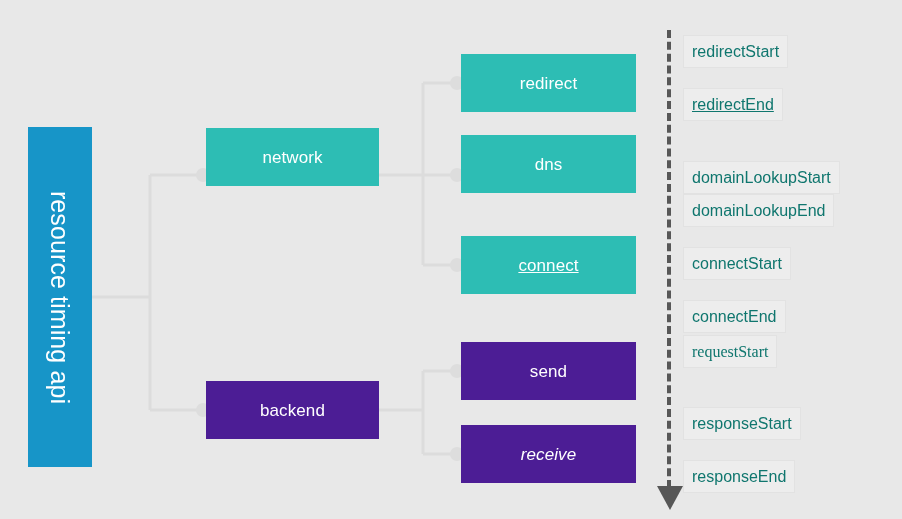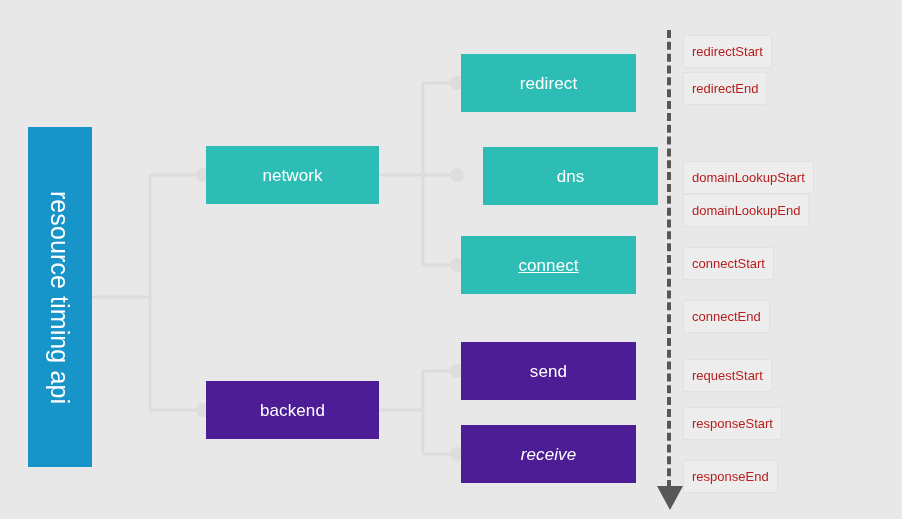--- a/index.html
+++ b/index.html
@@ -95,22 +95,22 @@
   .label-chip {
     position: absolute;
     left: 683px;
     height: 33px;
     padding: 0 8px;
     display: flex;
     align-items: center;
     background: #ededed;
     border: 1px solid #e2e2e2;
     box-sizing: border-box;
-    color: #b91c1c;
-    font-size: 13px;
+    color: #0f766e;
+    font-size: 16px;
     line-height: 1;
     white-space: nowrap;
   }
 </style>
 </head>
 <body>
 
 <div id="stage">
 
   <svg id="connectors" viewBox="0 0 902 519" width="902" height="519" aria-hidden="true">
@@ -140,67 +140,67 @@
       <circle cx="457" cy="265" r="7"></circle>
       <circle cx="457" cy="371" r="7"></circle>
       <circle cx="457" cy="454" r="7"></circle>
     </g>
   </svg>
 
   <div class="node blue root">
     <span class="vtext">resource timing api</span>
   </div>
 
-  <div class="node teal lvl2" style="top:146px;">
+  <div class="node teal lvl2" style="top:128px;">
     <span>network</span>
   </div>
 
   <div class="node purple lvl2" style="top:381px;">
     <span>backend</span>
   </div>
 
   <div class="node teal lvl3" style="top:54px;">
     <span>redirect</span>
   </div>
-  <div class="node teal lvl3" style="top:147px;margin-left:22px;">
+  <div class="node teal lvl3" style="top:135px;">
     <span>dns</span>
   </div>
   <div class="node teal lvl3" style="top:236px;text-decoration:underline;">
     <span>connect</span>
   </div>
 
   <div class="node purple lvl3" style="top:342px;">
     <span>send</span>
   </div>
   <div class="node purple lvl3" style="top:425px;font-style:italic;">
     <span>receive</span>
   </div>
 
   <div class="timeline-axis"></div>
   <div class="timeline-arrow"></div>
 
   <div class="label-chip" style="top:35px;">
     <span>redirectStart</span>
   </div>
-  <div class="label-chip" style="top:72px;">
+  <div class="label-chip" style="top:88px;text-decoration:underline;">
     <span>redirectEnd</span>
   </div>
   <div class="label-chip" style="top:141px;margin-top:20px;">
     <span>domainLookupStart</span>
   </div>
   <div class="label-chip" style="top:194px;">
     <span>domainLookupEnd</span>
   </div>
   <div class="label-chip" style="top:247px;">
     <span>connectStart</span>
   </div>
   <div class="label-chip" style="top:300px;">
     <span>connectEnd</span>
   </div>
-  <div class="label-chip" style="top:359px;">
+  <div class="label-chip" style="top:335px;font-family:Liberation Serif, serif;">
     <span>requestStart</span>
   </div>
   <div class="label-chip" style="top:407px;">
     <span>responseStart</span>
   </div>
   <div class="label-chip" style="top:460px;">
     <span>responseEnd</span>
   </div>
 
 </div>

